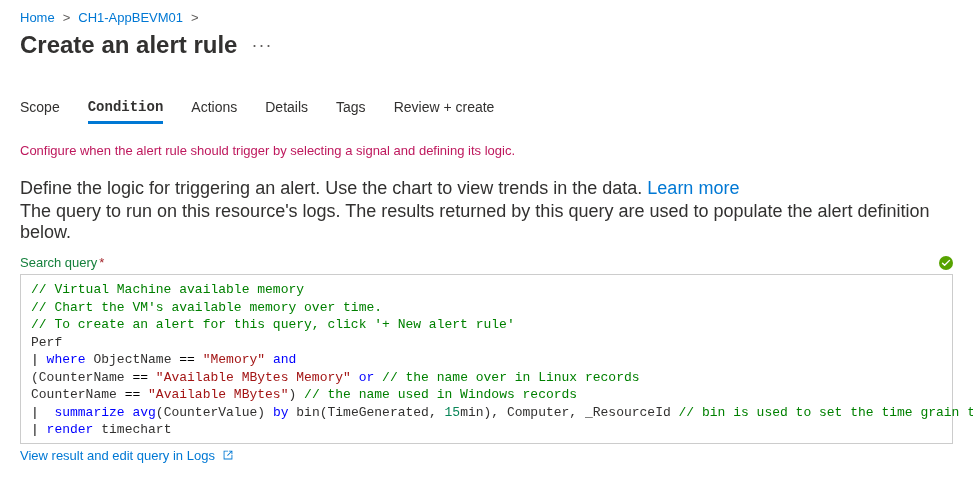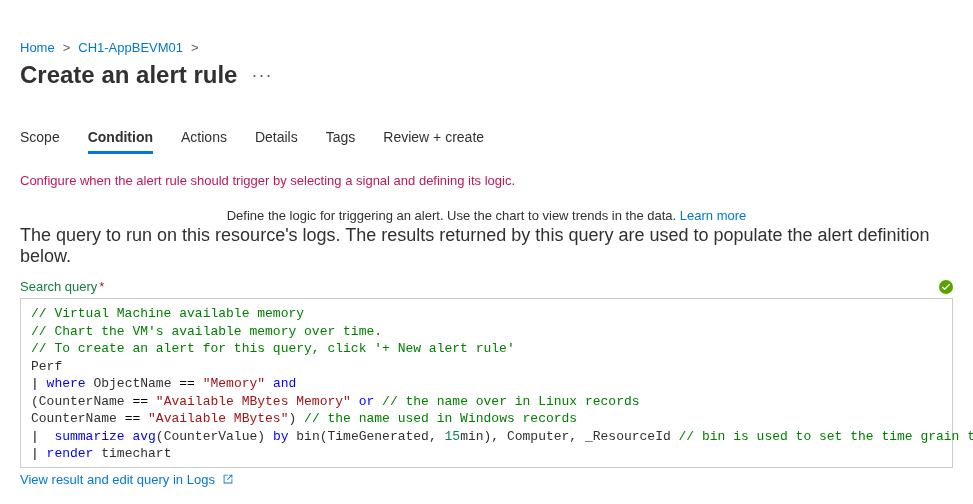--- a/index.html
+++ b/index.html
@@ -7,23 +7,22 @@
     padding: 0;
     width: 973px;
     height: 504px;
     background: #fff;
     font-family: "Segoe UI", Arial, sans-serif;
     font-size: 13px;
     color: #323130;
     overflow: hidden;
   }
   .page {
-    padding: 20px 20px 0 20px;
+    padding: 10px 20px 0 20px;
     box-sizing: border-box;
-    margin-top: 20px;
   }
   .breadcrumb {
     display: flex;
     align-items: center;
     gap: 8px;
     font-size: 13px;
     color: #605e5c;
   }
   .breadcrumb a {
     color: #0078d4;
@@ -62,31 +61,31 @@
   .tab {
     font-size: 14px;
     color: #323130;
     padding-bottom: 6px;
     cursor: pointer;
     border-bottom: 3px solid transparent;
   }
   .tab.active {
     font-weight: 600;
     border-bottom-color: #0078d4;
+    font-family: Liberation Mono, monospace;
   }
   .desc {
     margin-top: 18px;
     font-size: 13px;
     color: #be185d;
   }
   .desc2 {
     margin-top: 20px;
-    font-size: 13px;
-    color: #323130;
-    text-align: center;
+    font-size: 18px;
+    color: #323130;
   }
   .learn-link {
     color: #0078d4;
     text-decoration: none;
     cursor: pointer;
   }
   .section-title {
     margin-top: 24px;
     font-size: 16px;
     font-weight: 600;

